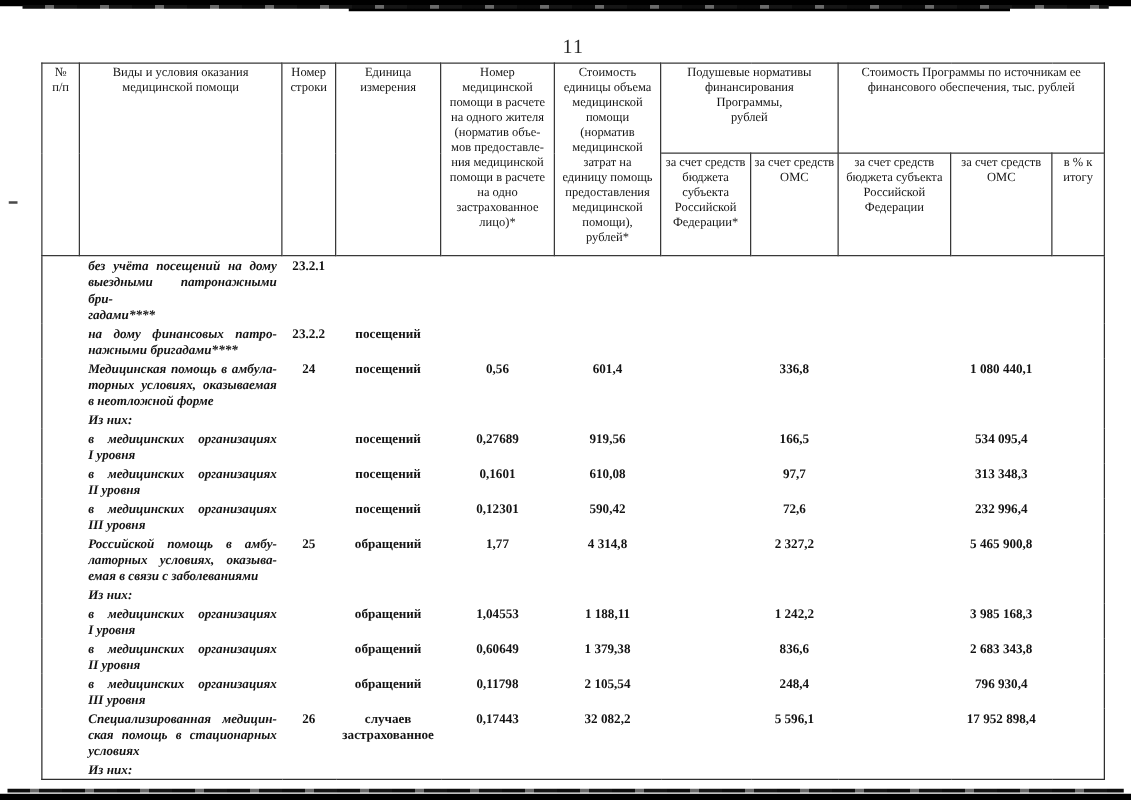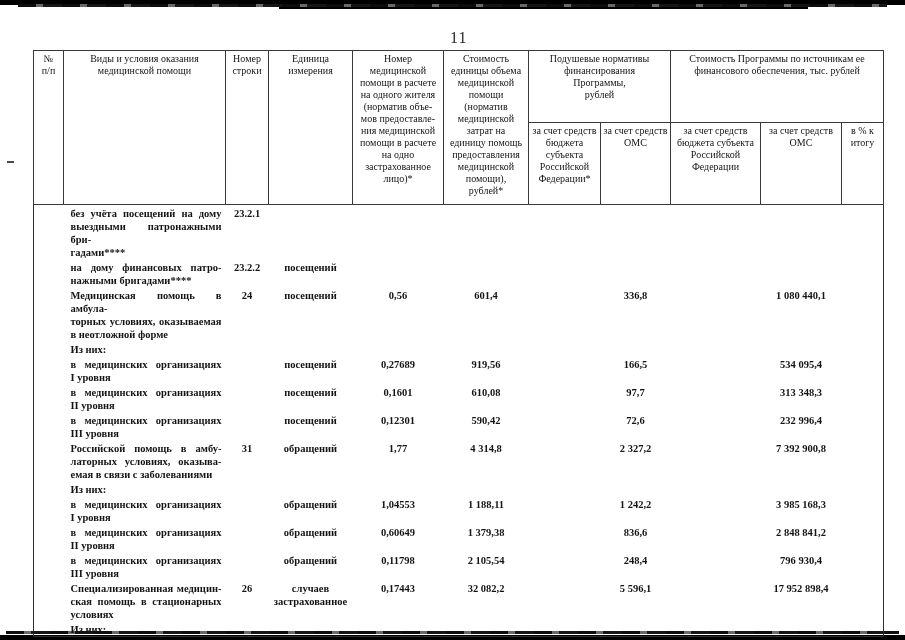--- a/index.html
+++ b/index.html
@@ -40,21 +40,21 @@
   .doc-table tbody td {
     border: none;
     font-size: 10.5px; font-weight: bold;
     line-height: 13px;
     vertical-align: top; text-align: center;
     padding: 2px 1px 0;
     overflow: hidden;
   }
   .doc-table tbody td.cname {
     text-align: left;
-    padding-left: 7px; padding-right: 4px;
+    padding-left: 7px; padding-right: 4px; font-style: italic;
   }
   .cname .ln { text-align: justify; text-align-last: justify; }
   .cname .ln:last-child { text-align-last: left; }
   .ln { display: block; }
 </style>
 </head>
 <body>
 
 <div class="page">
 
@@ -247,28 +247,28 @@
       <td>232 996,4</td>
       <td></td>
     </tr>
         <tr>
       <td></td>
       <td class="cname">
             <div class="ln">Российской помощь в амбу-</div>
             <div class="ln">латорных условиях, оказыва-</div>
             <div class="ln">емая в связи с заболеваниями</div>
           </td>
-      <td>31</td>
+      <td>25</td>
       <td>обращений</td>
       <td>1,77</td>
       <td>4 314,8</td>
       <td></td>
       <td>2 327,2</td>
       <td></td>
-      <td>7 392 900,8</td>
+      <td>5 465 900,8</td>
       <td></td>
     </tr>
         <tr>
       <td></td>
       <td class="cname">
             <div class="ln">Из них:</div>
           </td>
       <td></td>
       <td></td>
       <td></td>
@@ -301,21 +301,21 @@
             <div class="ln">в медицинских организациях</div>
             <div class="ln">II уровня</div>
           </td>
       <td></td>
       <td>обращений</td>
       <td>0,60649</td>
       <td>1 379,38</td>
       <td></td>
       <td>836,6</td>
       <td></td>
-      <td>2 848 841,2</td>
+      <td>2 683 343,8</td>
       <td></td>
     </tr>
         <tr>
       <td></td>
       <td class="cname">
             <div class="ln">в медицинских организациях</div>
             <div class="ln">III уровня</div>
           </td>
       <td></td>
       <td>обращений</td>

